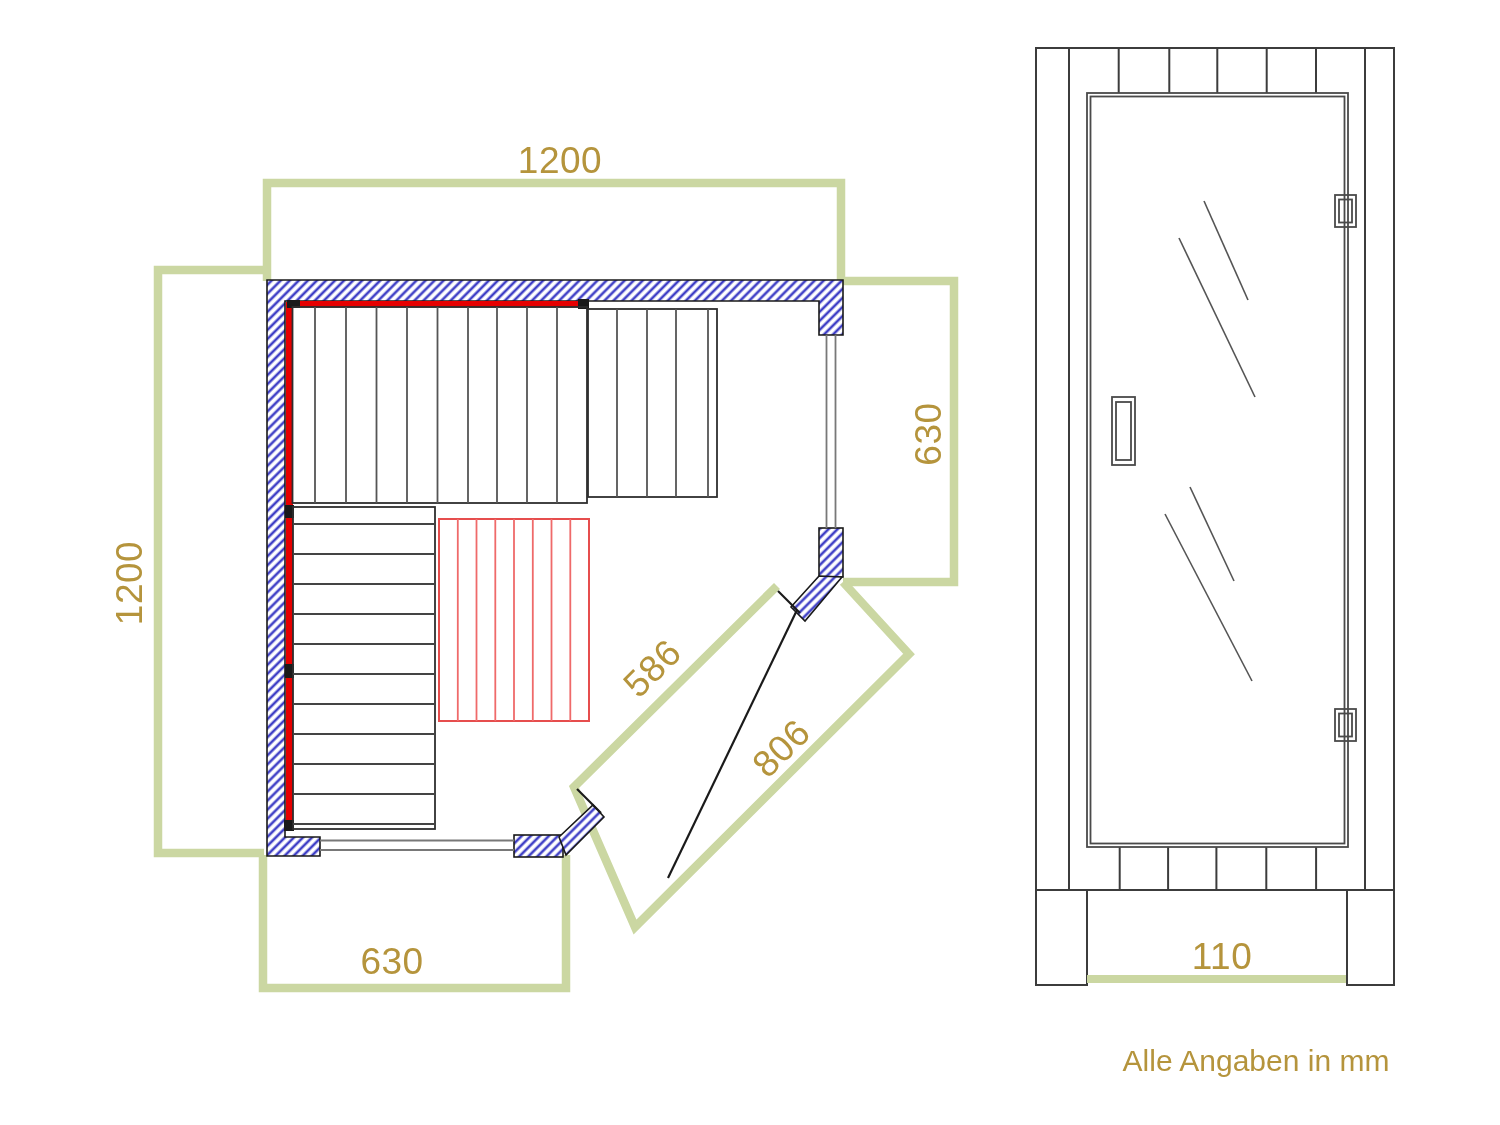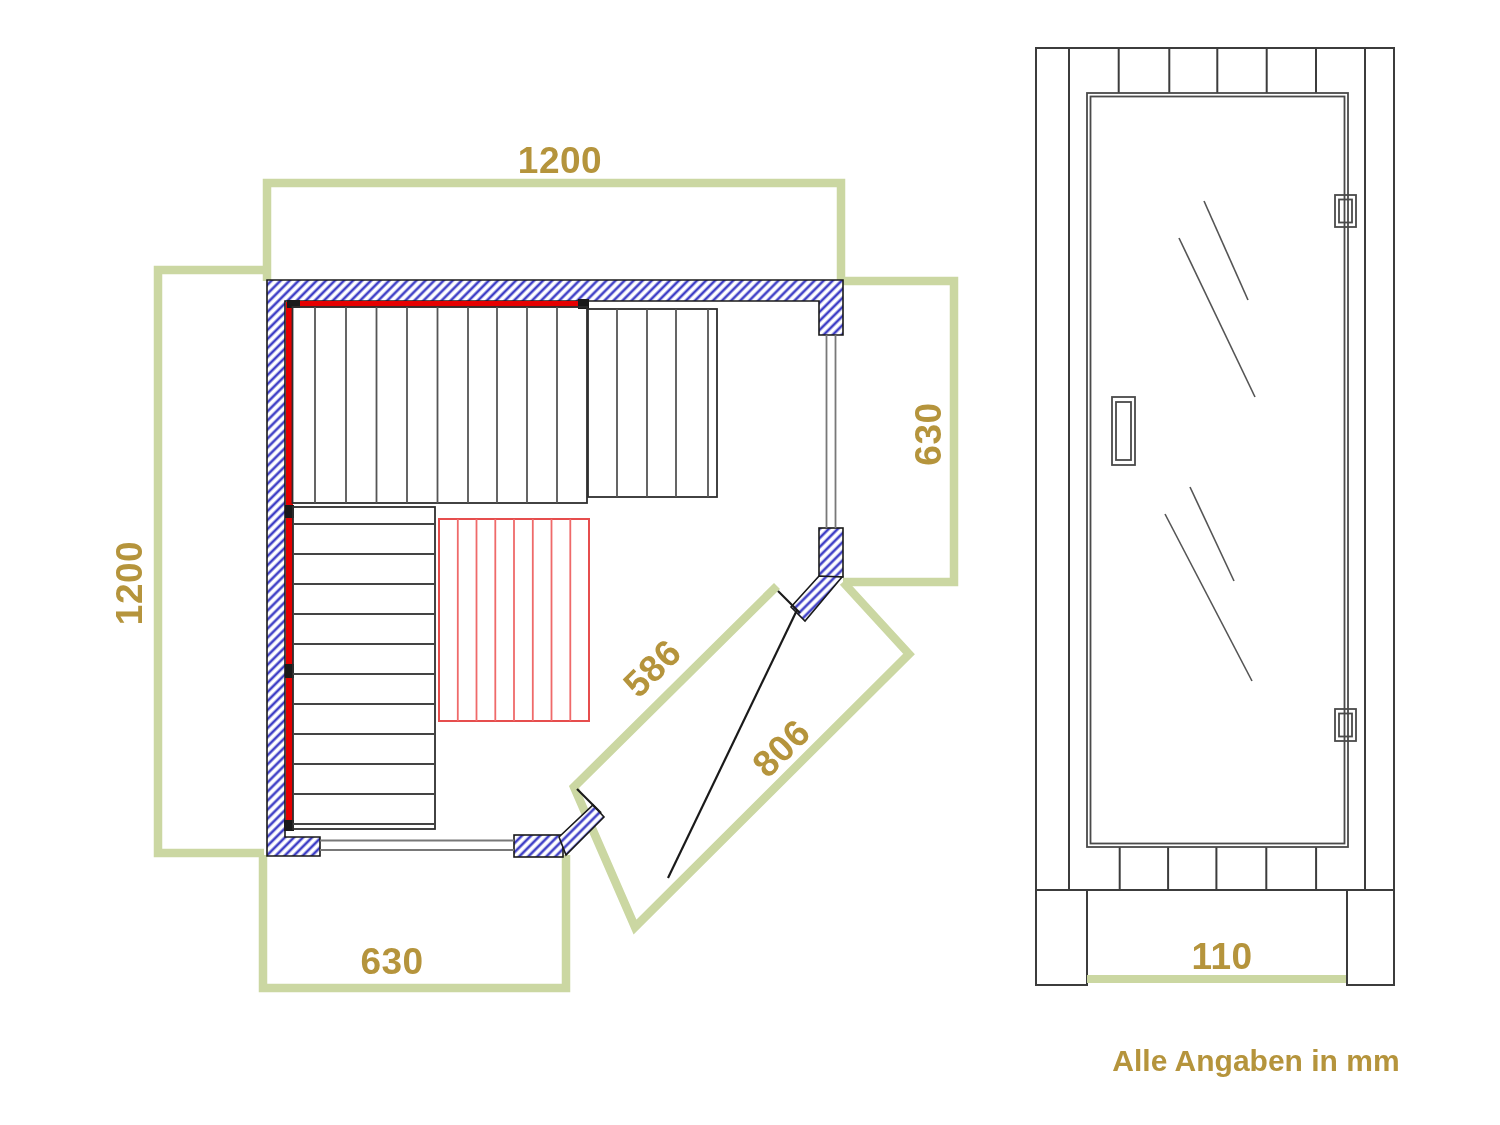--- a/index.html
+++ b/index.html
@@ -1,16 +1,16 @@
 <!DOCTYPE html>
 <html><head>
 <meta charset="utf-8">
 <style>
   html,body{margin:0;padding:0;background:#ffffff;}
-  .page{width:1500px;height:1125px;position:relative;background:#ffffff;overflow:hidden;font-weight:bold;}
+  .page{width:1500px;height:1125px;position:relative;background:#ffffff;overflow:hidden;}
   svg{display:block;}
   text{font-family:"Liberation Sans", sans-serif;}
 </style>
 </head>
 <body>
 <div class="page">
 <svg width="1500" height="1125" viewBox="0 0 1500 1125">
 <defs>
 <pattern id="hatch" width="6.4" height="6.4" patternUnits="userSpaceOnUse" patternTransform="rotate(-45)">
 <rect x="0" y="0" width="6.4" height="6.4" fill="#ffffff"></rect>

